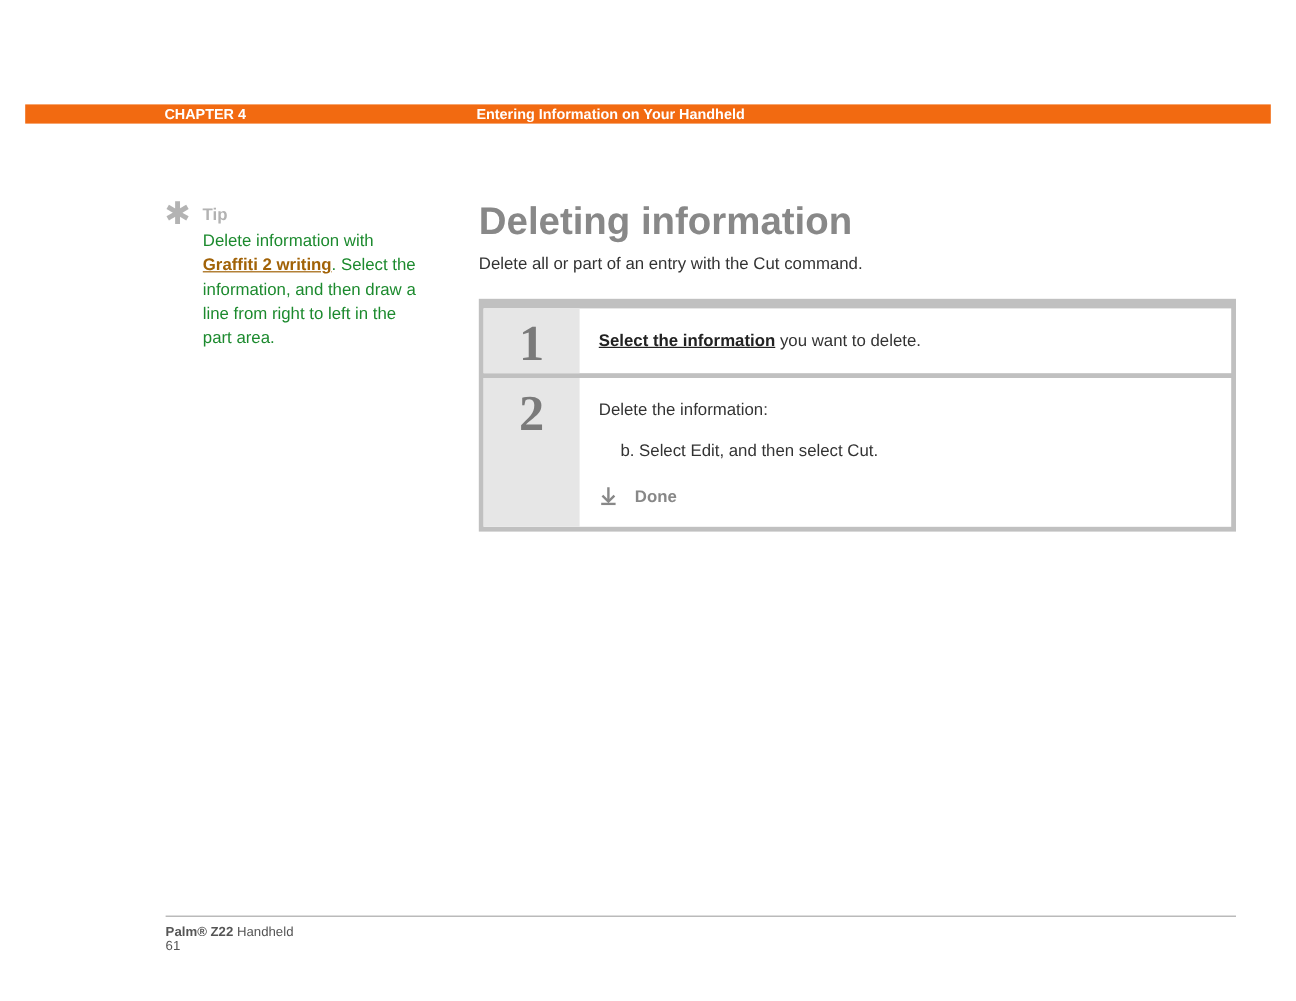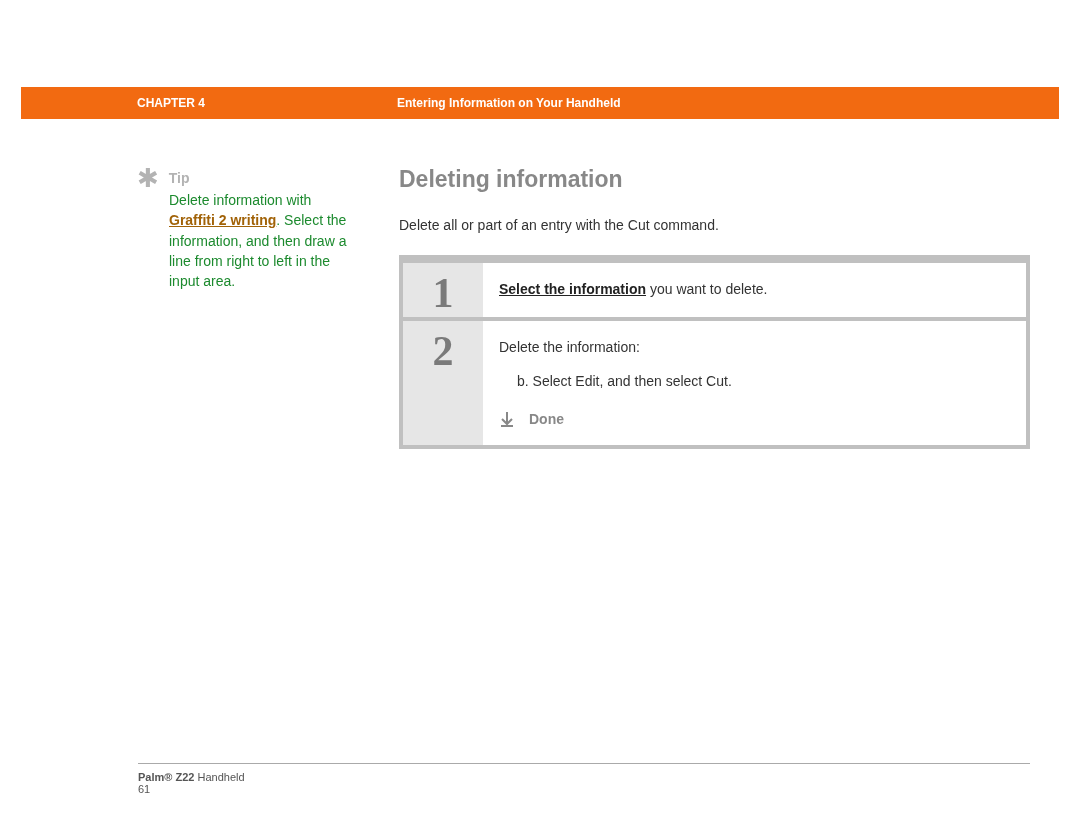--- a/index.html
+++ b/index.html
@@ -6,21 +6,21 @@
   body {
     font-family: Arial, Helvetica, sans-serif;
     background: #fff;
     width: 1080px;
     height: 834px;
     position: relative;
   }
   .header-bar {
     background: #f26a11;
     color: #fff;
-    height: 32px;
+    height: 16px;
     display: flex;
     align-items: center;
     font-size: 12px;
     font-weight: bold;
     position: absolute;
     top: 87px;
     left: 21px;
     right: 21px;
   }
   .header-bar .chapter {
@@ -64,23 +64,23 @@
     text-decoration: underline;
   }
   .main {
     position: absolute;
     top: 166px;
     left: 399px;
     right: 50px;
   }
   .page-title {
     color: #888;
-    font-size: 23px;
-    font-weight: bold;
-    margin-bottom: 24px;
+    font-size: 32px;
+    font-weight: bold;
+    margin-bottom: 8px;
   }
   .intro {
     color: #333;
     font-size: 14px;
     margin-bottom: 22px;
   }
   .steps {
     background: #c0c0c0;
     padding: 8px 4px 4px 4px;
   }
@@ -160,21 +160,21 @@
   <span class="chapter">CHAPTER 4</span>
   <span class="section">Entering Information on Your Handheld</span>
 </div>
 
 <div class="sidebar">
   <div class="tip-header">
     <span class="asterisk-icon">✱</span>
     <span class="tip-label">Tip</span>
   </div>
   <div class="tip-body">
-    <span>Delete information with </span><a href="#">Graffiti 2 writing</a><span>. Select the information, and then draw a line from right to left in the input area.</span>
+    <span>Delete information with </span><a href="#">Graffiti 2 writing</a><span>. Select the information, and then draw a line from right to left in the part area.</span>
   </div>
 </div>
 
 <div class="main">
   <div class="page-title">Deleting information</div>
   <div class="intro">Delete all or part of an entry with the Cut command.</div>
 
   <div class="steps">
 
     <div class="step">

